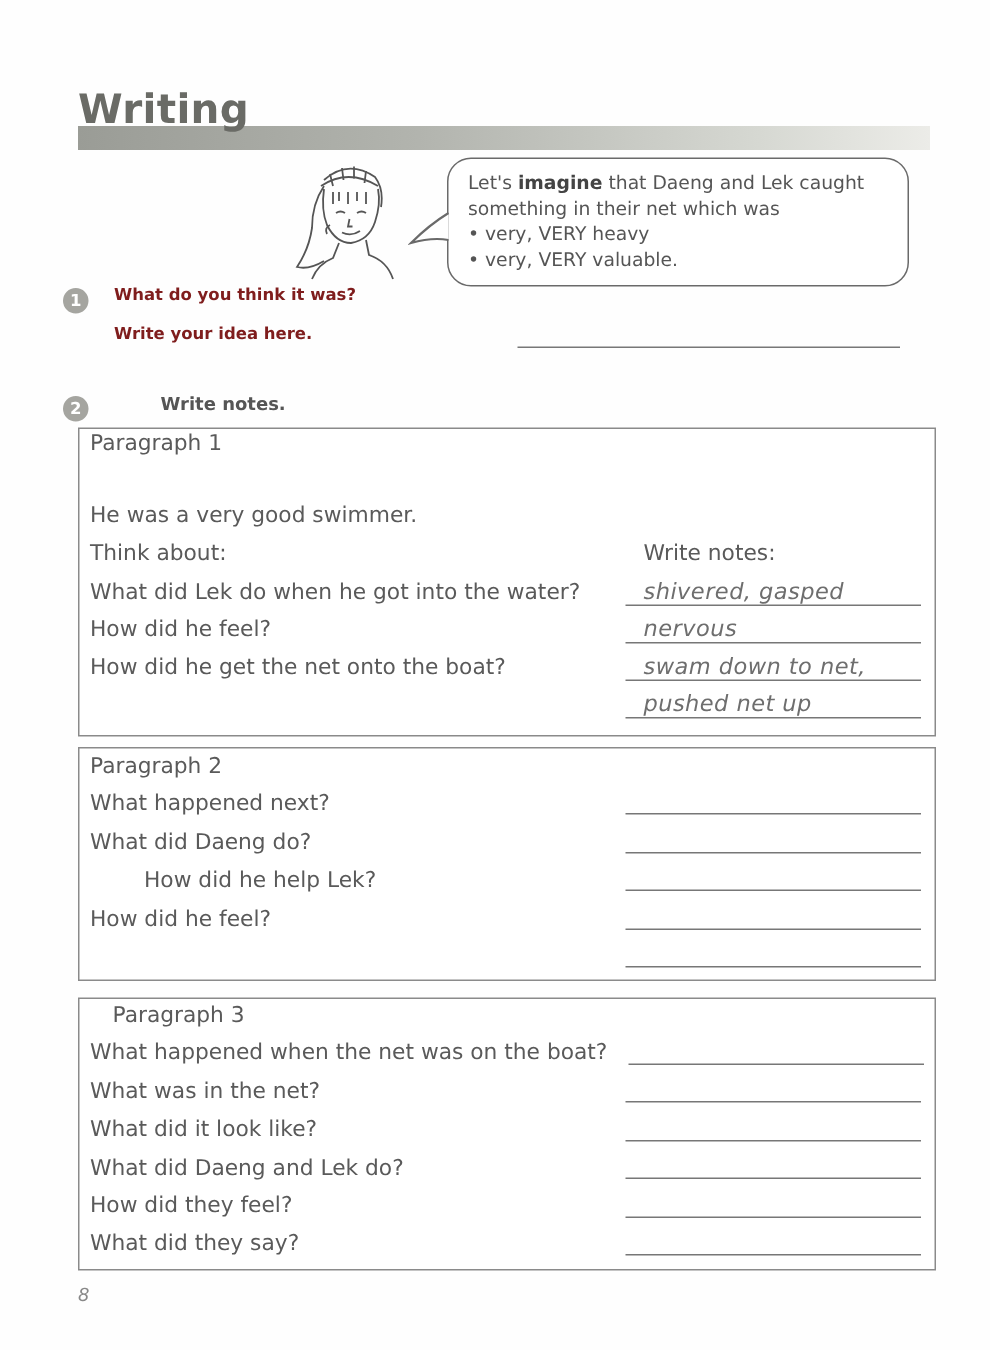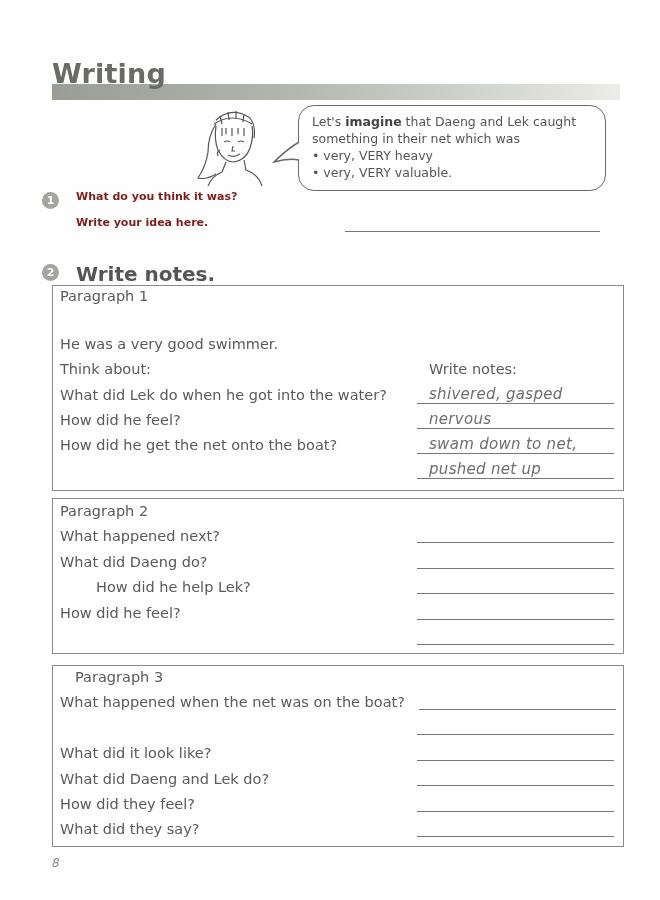--- a/index.html
+++ b/index.html
@@ -21,21 +21,21 @@
   }
   .bubble-text { left:312px; top:113px; font-size:12.5px; line-height:17px; color:#555; }
   .bubble-text b { color:#444; }
   .tail { left:272px; top:140px; }
   .girl { left:186px; top:106px; }
   .num-badge {
     width:17px; height:17px; border-radius:50%; background:#a5a5a0; color:#fff;
     font-size:11px; font-weight:bold; text-align:center; line-height:17px;
   }
   .q-text { font-size:11px; color:#7f1d1d;font-weight:bold; }
-  .q-bold { font-size:20px; font-weight:bold; color:#555; }
+  .q-bold { font-size:12px; font-weight:bold; color:#555;margin-left:31px; }
   .answer-line { border-bottom:1px solid #777; height:0; }
   .box { border:1.5px solid #8a8a8a; background:#fff; }
   .row-label { font-size:14.5px; color:#5a5a5a; white-space:nowrap; }
   .line { position:absolute; border-bottom:1px solid #777; width:197px; left:420px; }
   .hand {
     position:absolute; left:428px; font-family:"DejaVu Sans", sans-serif; font-style:italic;
     font-size:15px; color:#6e6e6e; letter-spacing:0.3px; white-space:nowrap;
   }
   .page-num { left:52px; top:856px; font-size:12px; font-style:italic; color:#888; }
 </style>
@@ -109,20 +109,21 @@
   <div class="line" style="left:364px;top:43px;"></div>
   <div class="line" style="left:364px;top:69px;"></div>
   <div class="line" style="left:364px;top:94px;"></div>
   <div class="line" style="left:364px;top:120px;"></div>
   <div class="line" style="left:364px;top:145px;"></div>
 </div>
 
 <div class="abs box" style="left:52px;top:665px;width:570px;height:180px;">
   <div class="abs row-label" style="left:22px;top:3px;">Paragraph 3</div>
   <div class="abs row-label" style="left:7px;top:28px;">What happened when the net was on the boat?</div>
+  <div class="abs row-label" style="left:7px;top:54px;">What was in the net?</div>
   <div class="abs row-label" style="left:7px;top:79px;">What did it look like?</div>
   <div class="abs row-label" style="left:7px;top:105px;">What did Daeng and Lek do?</div>
   <div class="abs row-label" style="left:7px;top:130px;">How did they feel?</div>
   <div class="abs row-label" style="left:7px;top:155px;">What did they say?</div>
   <div class="line" style="left:366px;top:43px;"></div>
   <div class="line" style="left:364px;top:68px;"></div>
   <div class="line" style="left:364px;top:94px;"></div>
   <div class="line" style="left:364px;top:119px;"></div>
   <div class="line" style="left:364px;top:145px;"></div>
   <div class="line" style="left:364px;top:170px;"></div>

